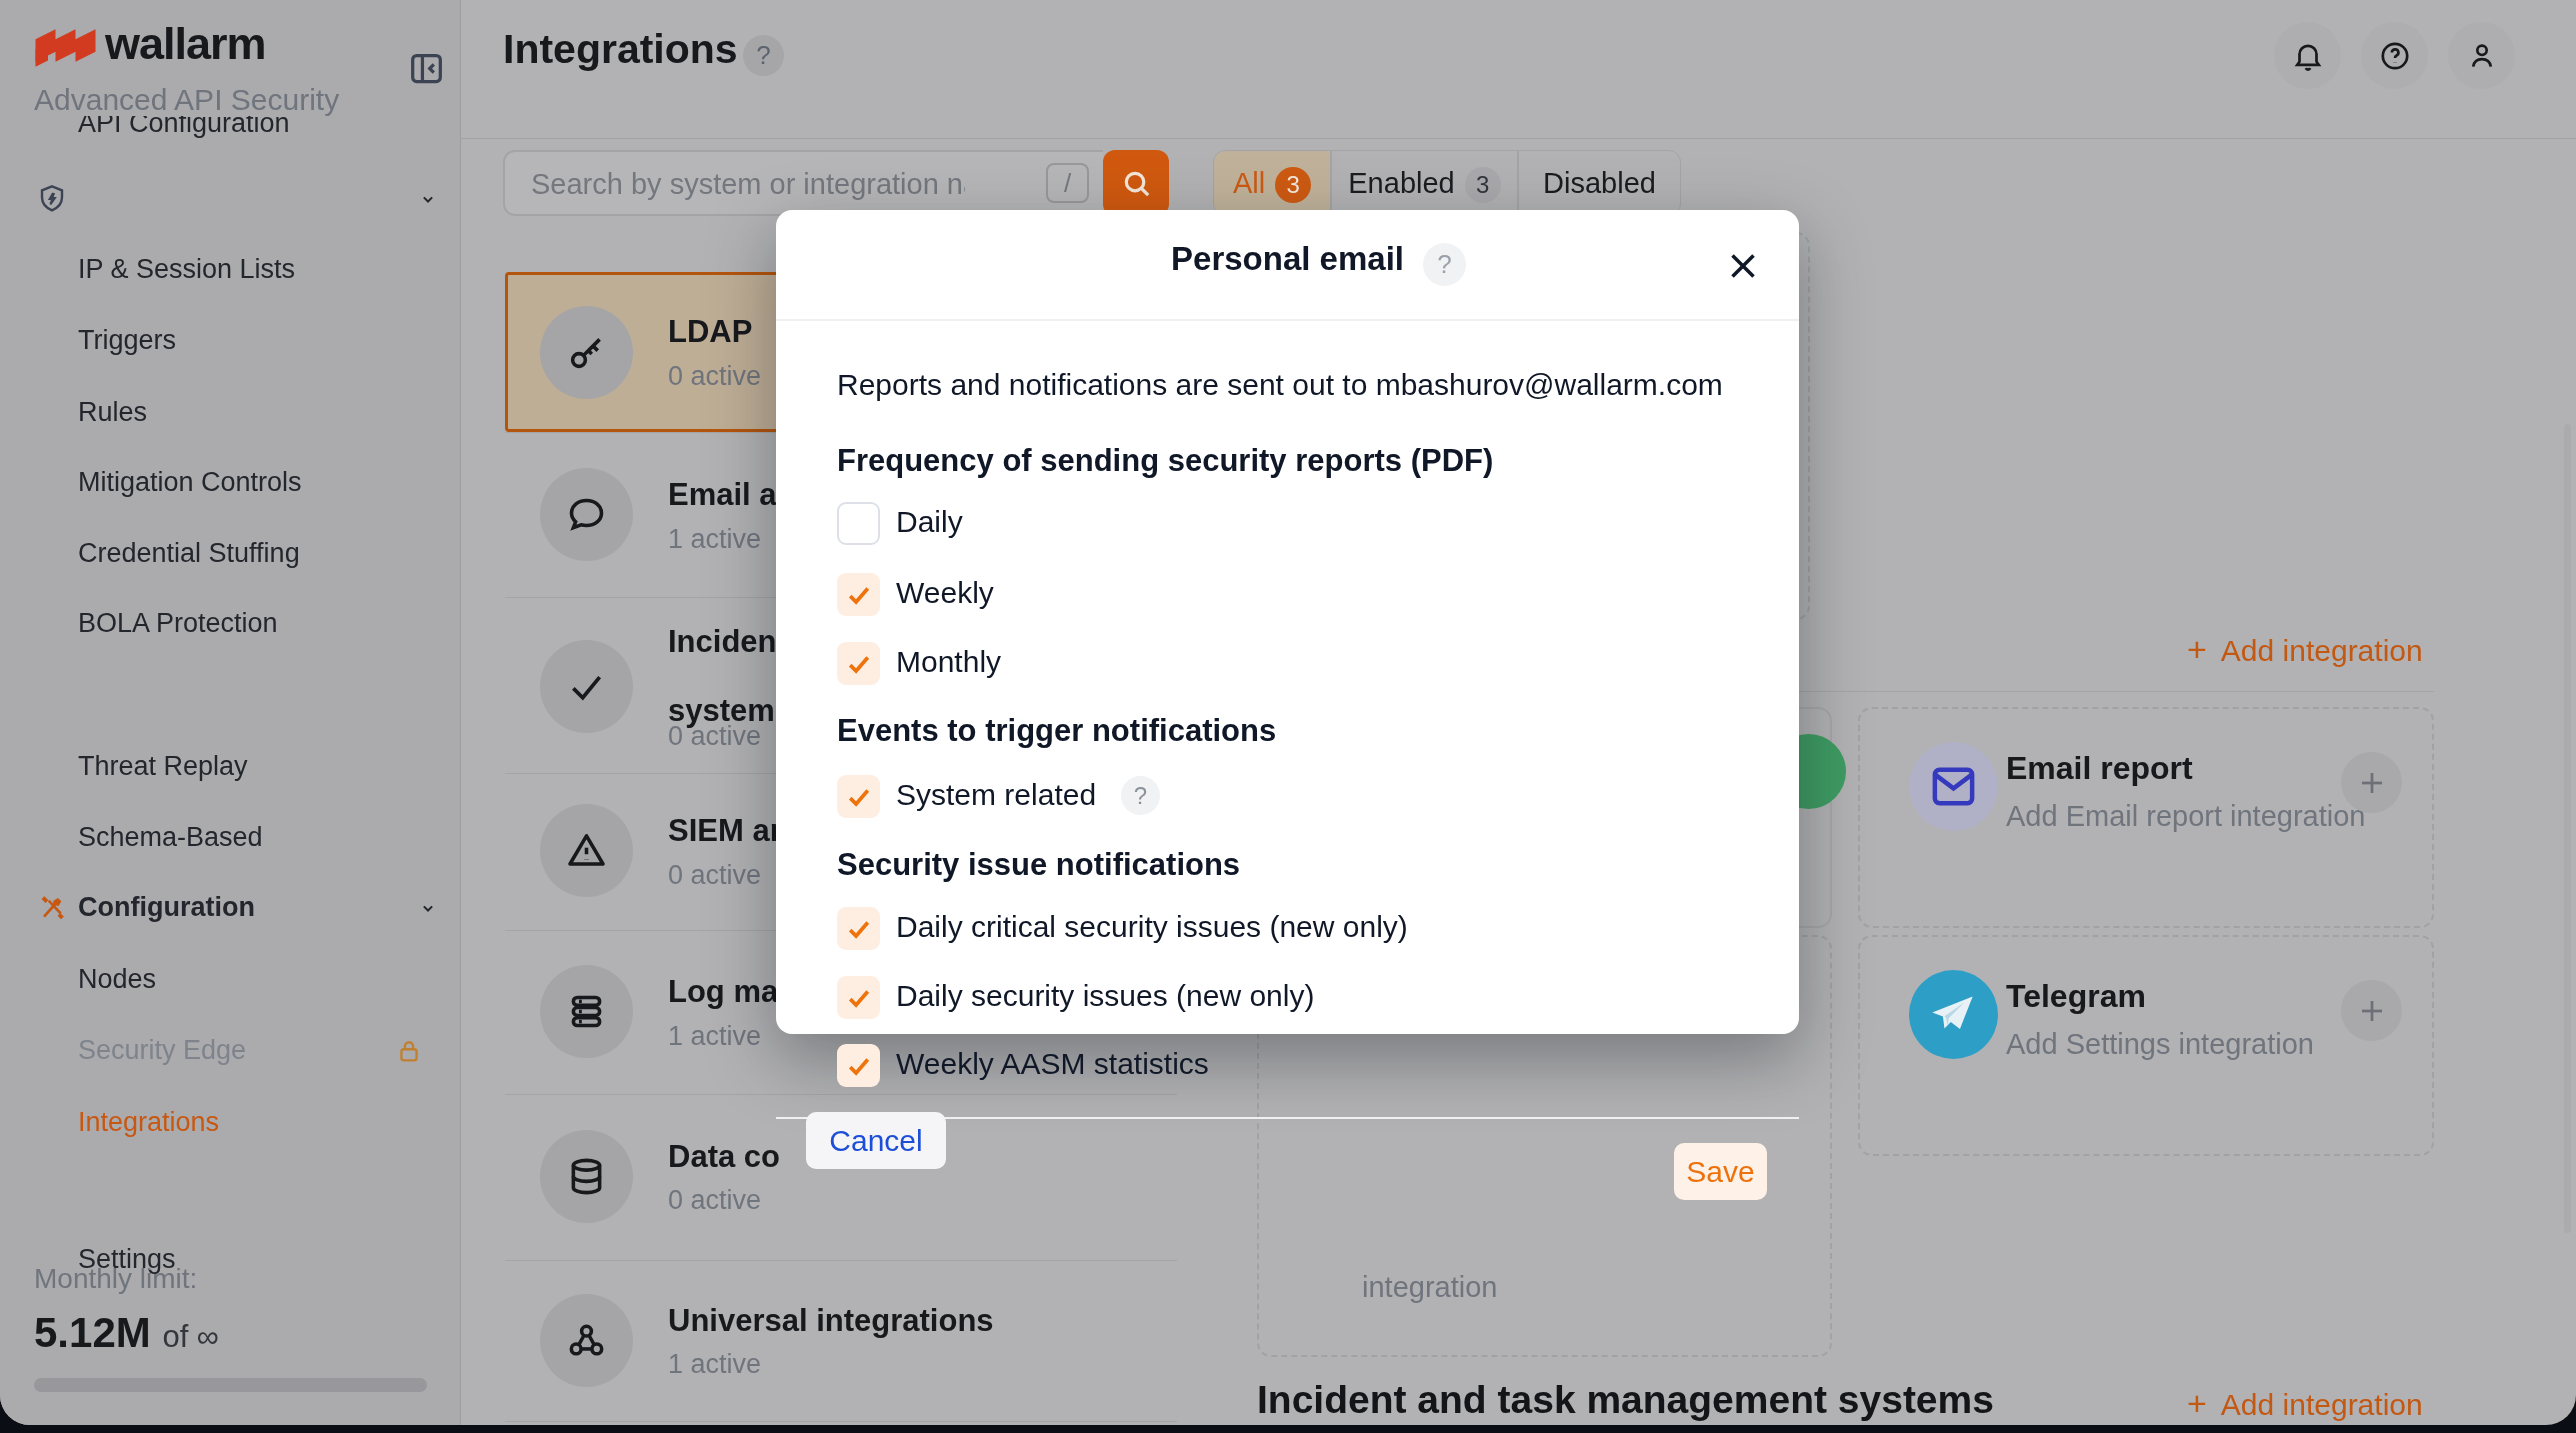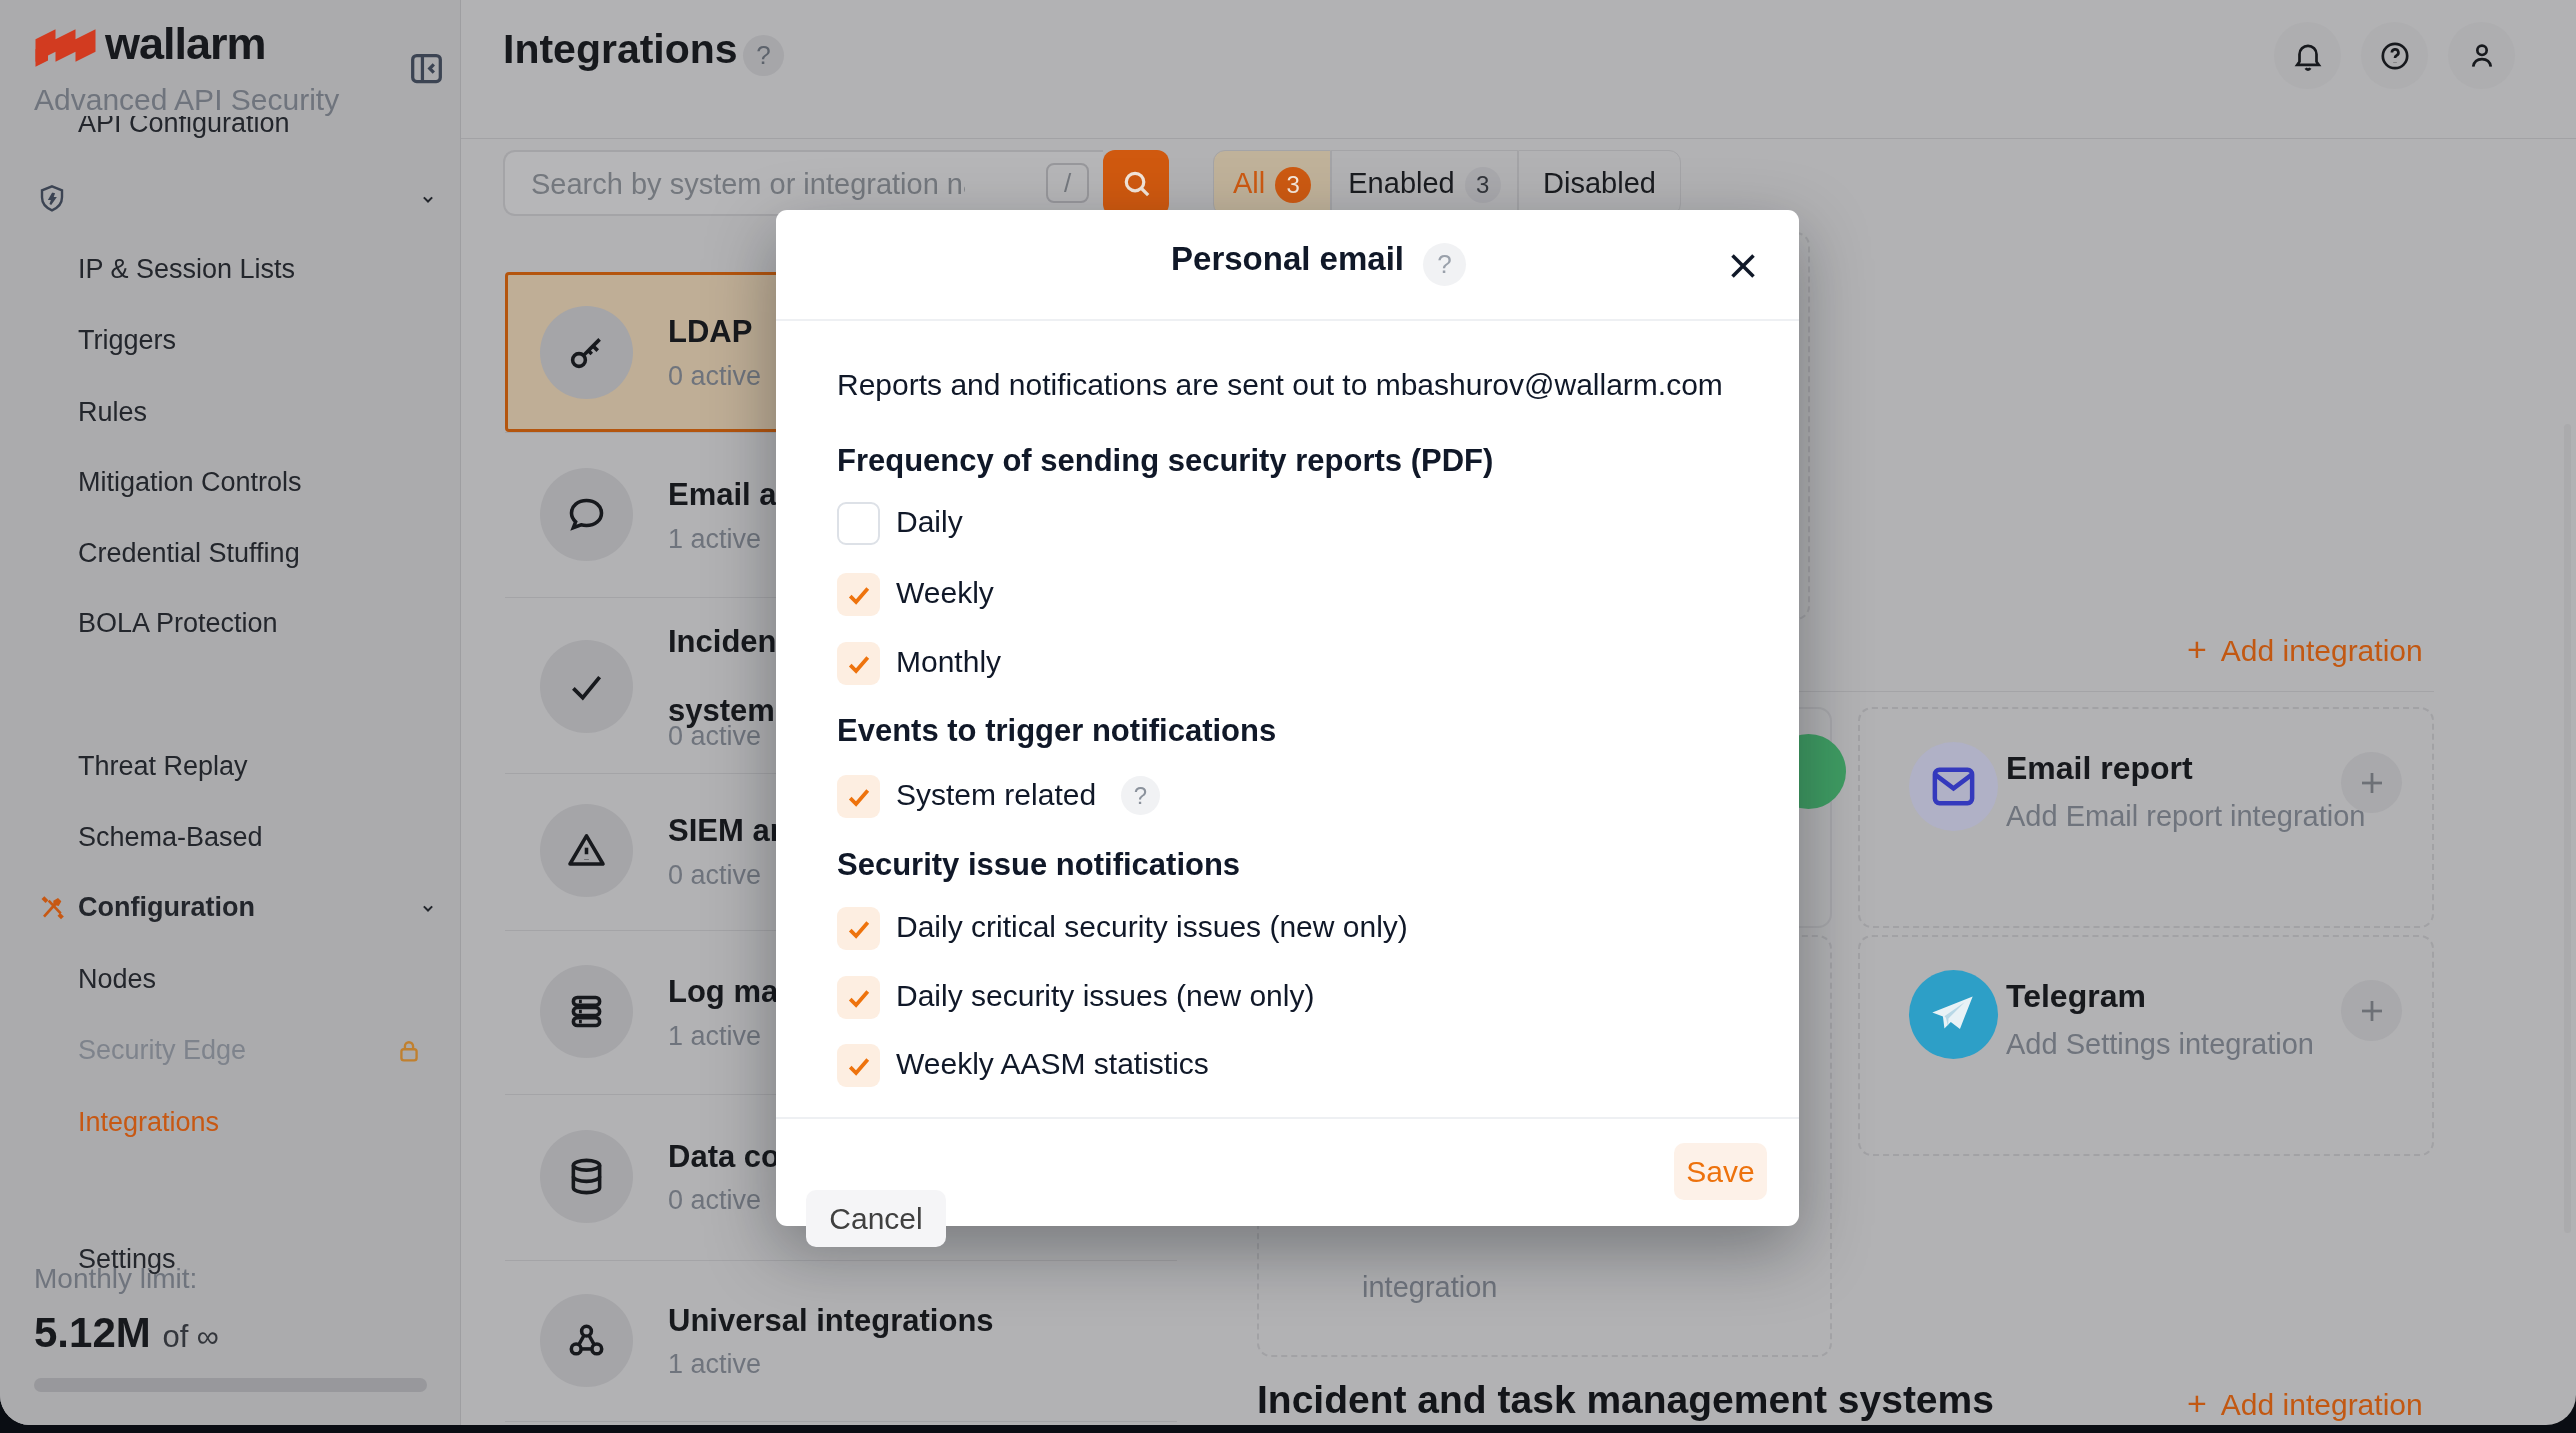--- a/index.html
+++ b/index.html
@@ -57,36 +57,36 @@
   .card-icon{position:absolute;left:49px;top:33px;width:89px;height:89px;border-radius:50%;}
   .card-title{position:absolute;left:146px;top:41px;font-size:32px;font-weight:700;color:#17191d;white-space:nowrap;}
   .card-sub{position:absolute;left:146px;top:91px;font-size:29px;color:#6f747d;white-space:nowrap;}
   .card-plus{position:absolute;right:30px;top:43px;width:61px;height:61px;border-radius:50%;background:#a9a9ac;color:#6d7076;}
   .card-plus svg{position:absolute;left:16px;top:16px;width:30px;height:30px;}
   #green-status{position:absolute;left:1771px;top:734px;width:75px;height:75px;border-radius:50%;background:#3f9c63;}
   #section-heading{position:absolute;left:1257px;top:1378px;font-size:39px;font-weight:700;color:#131519;white-space:nowrap;}
   #partial-card-text{position:absolute;left:1362px;top:1271px;font-size:29px;color:#6f747d;}
   #scroll-thumb{position:absolute;left:2564px;top:424px;width:7px;height:809px;border-radius:4px;background:#ababad;}
   
-  #modal{position:absolute;left:776px;top:210px;width:1023px;height:1016px;background:#ffffff;border-radius:11px;box-shadow:0 24px 69px rgba(10,13,19,0.35);z-index:50;}
+  #modal{position:absolute;left:776px;top:210px;width:1023px;height:824px;background:#ffffff;border-radius:16px;box-shadow:0 24px 69px rgba(10,13,19,0.35);z-index:50;}
   #modal-title{position:absolute;left:0;top:30px;width:100%;text-align:center;font-size:33px;font-weight:700;color:#101828;}
   #modal-help{position:absolute;left:647px;top:33px;width:43px;height:43px;border-radius:50%;background:#f1f2f4;color:#9aa1ab;font-size:26px;text-align:center;line-height:43px;}
   #modal-close{position:absolute;right:38px;top:38px;width:36px;height:36px;color:#101828;}
   .modal-divider{position:absolute;left:0;width:100%;height:2px;background:#eef0f3;}
   #modal-intro{position:absolute;left:61px;top:158px;font-size:30px;color:#101828;white-space:nowrap;}
   .modal-h{position:absolute;left:61px;font-size:31px;font-weight:700;color:#101828;white-space:nowrap;}
   .cb-row{position:absolute;left:61px;height:43px;}
   .cb-box{position:absolute;left:0;top:0;width:43px;height:43px;border-radius:9px;box-sizing:border-box;}
   .cb-box.unchecked{background:#ffffff;border:2.5px solid #dde1e7;}
   .cb-box.checked{background:#fdeee1;}
   .cb-box svg{position:absolute;left:8px;top:8px;width:28px;height:28px;color:#ee730d;}
   .cb-label{position:absolute;left:59px;top:3px;font-size:30px;color:#101828;white-space:nowrap;}
   .cb-help{position:absolute;top:1px;width:39px;height:39px;border-radius:50%;background:#f1f2f4;color:#8b929c;font-size:24px;text-align:center;line-height:39px;}
   .modal-btn{position:absolute;height:57px;border-radius:10px;font-size:30px;line-height:57px;text-align:center;}
-  #cancel-btn{left:30px;top:980px;width:140px;background:#f5f5f7;color:#404040;}
+  #cancel-btn{left:30px;top:902px;width:140px;background:#f5f5f7;color:#1d4ed8;}
   #save-btn{right:32px;top:933px;width:93px;background:#fdf1e8;color:#ed720d;}
   svg{display:block;}
 </style>
 </head>
 <body>
 
 <div id="screen">
 <div id="panel">
 
   <div id="sidebar">

